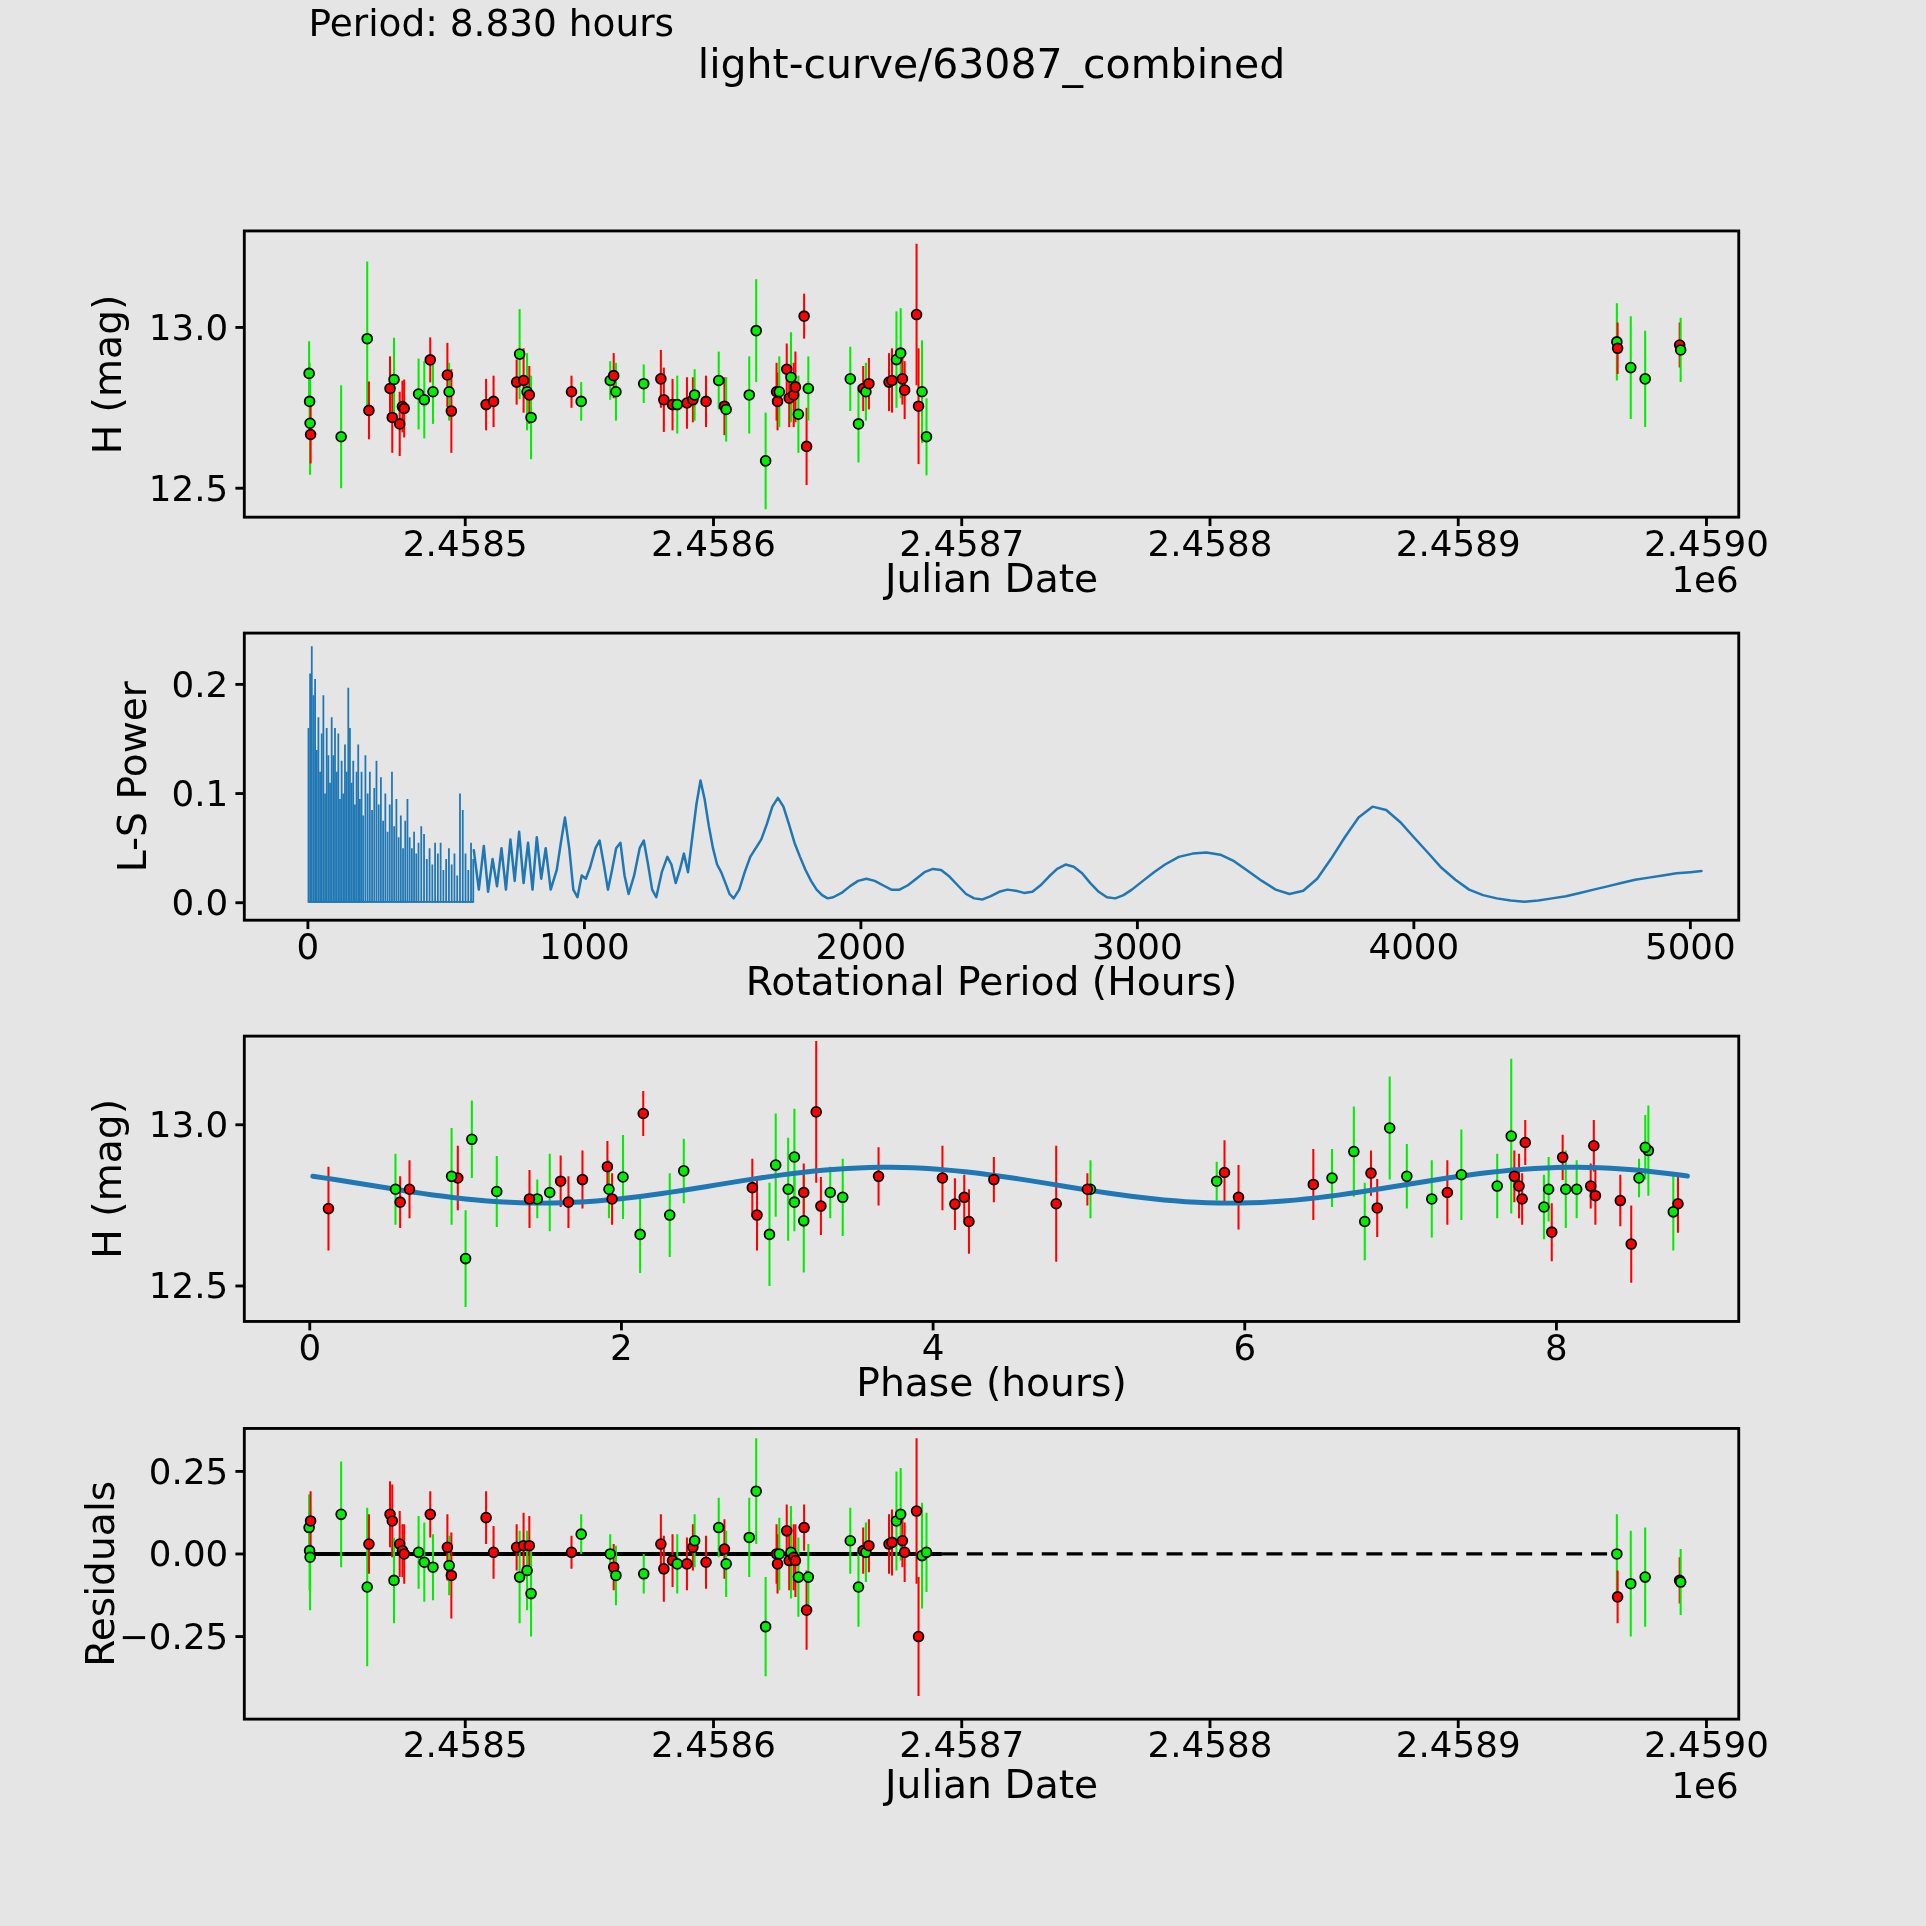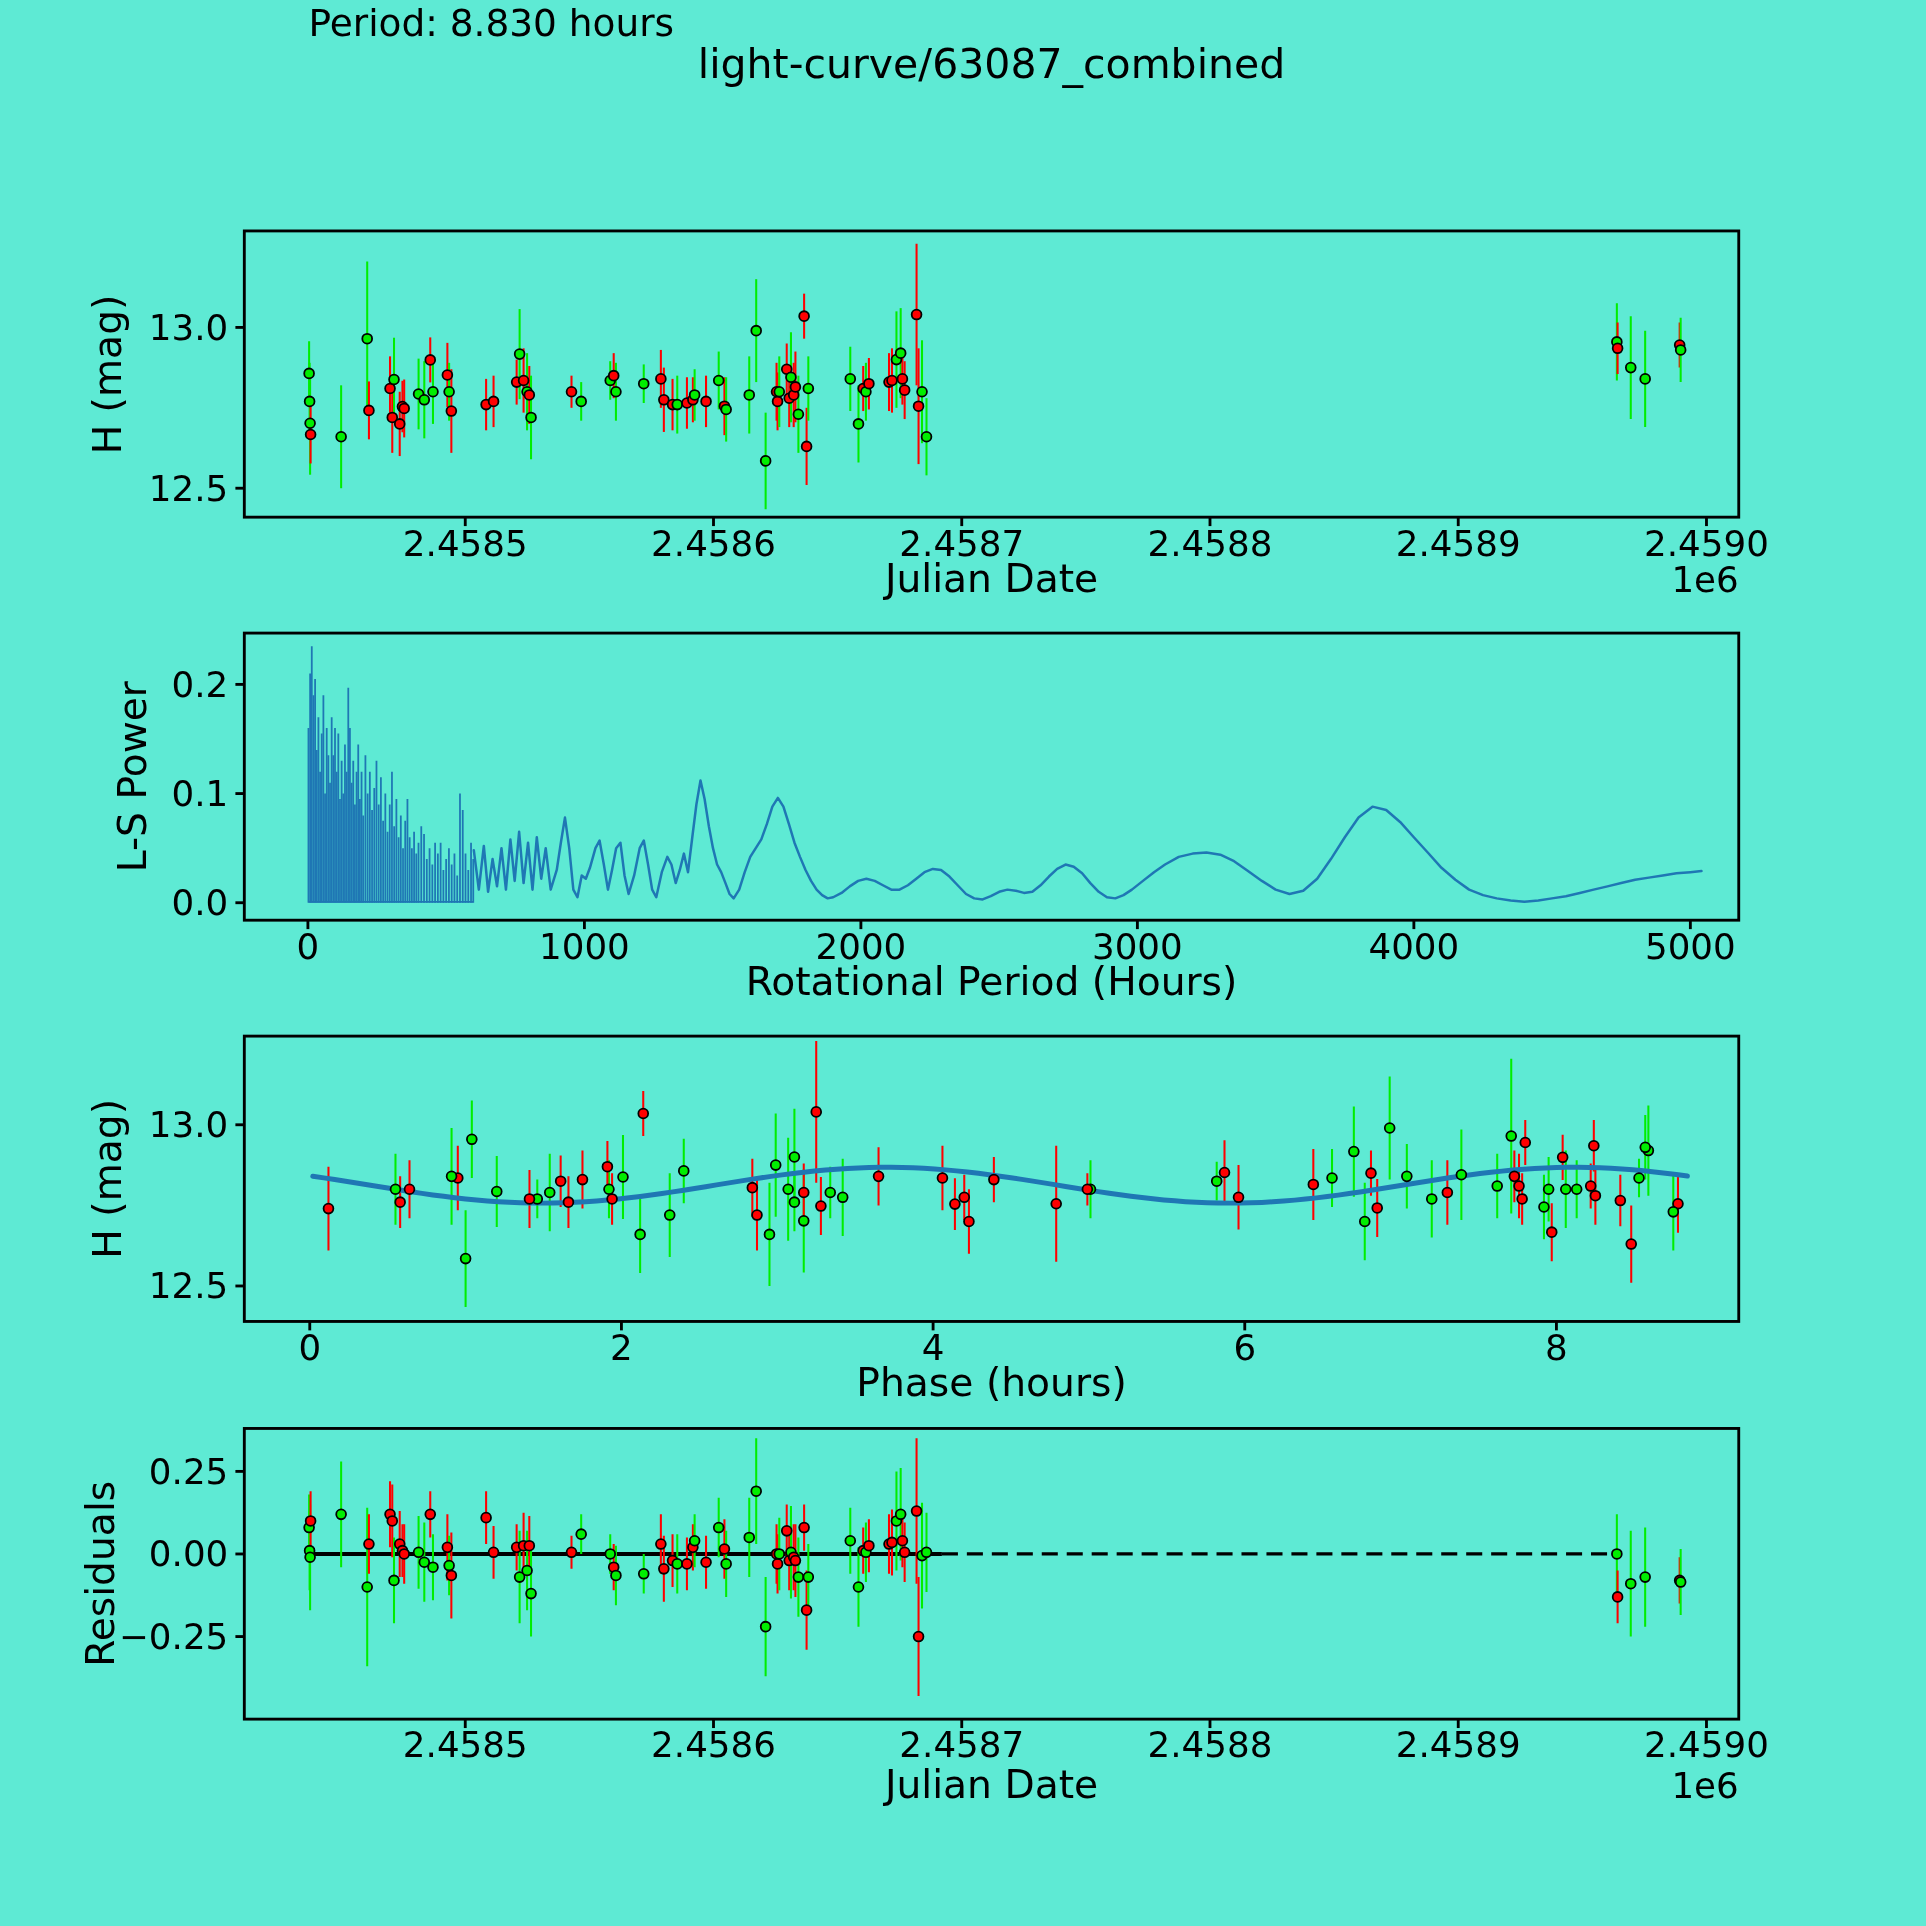--- a/index.html
+++ b/index.html
@@ -1,16 +1,16 @@
 <!DOCTYPE html>
 <html style="font-size:6.2px"><head>
 <meta charset="utf-8">
 <style>
   html,body{margin:0;padding:0;background:#ffffff;}
-  .fig-wrap{width:100vmin;height:100vmin;margin:0 auto;position:relative;background:#5eead4;}
+  .fig-wrap{width:100vmin;height:100vmin;margin:0 auto;position:relative;background:#e5e5e5;}
   svg{display:block;width:100%;height:100%;}
   svg text{font-family:"DejaVu Sans","Liberation Sans",sans-serif;fill:#000000;}
   .tick-label{font-size:20px;}
   .axis-label{font-size:22px;}
   .fig-title{font-size:23px;}
   .fig-annotation{font-size:21px;}
   .offset-label{font-size:20px;}
 </style>
 </head>
 <body>

